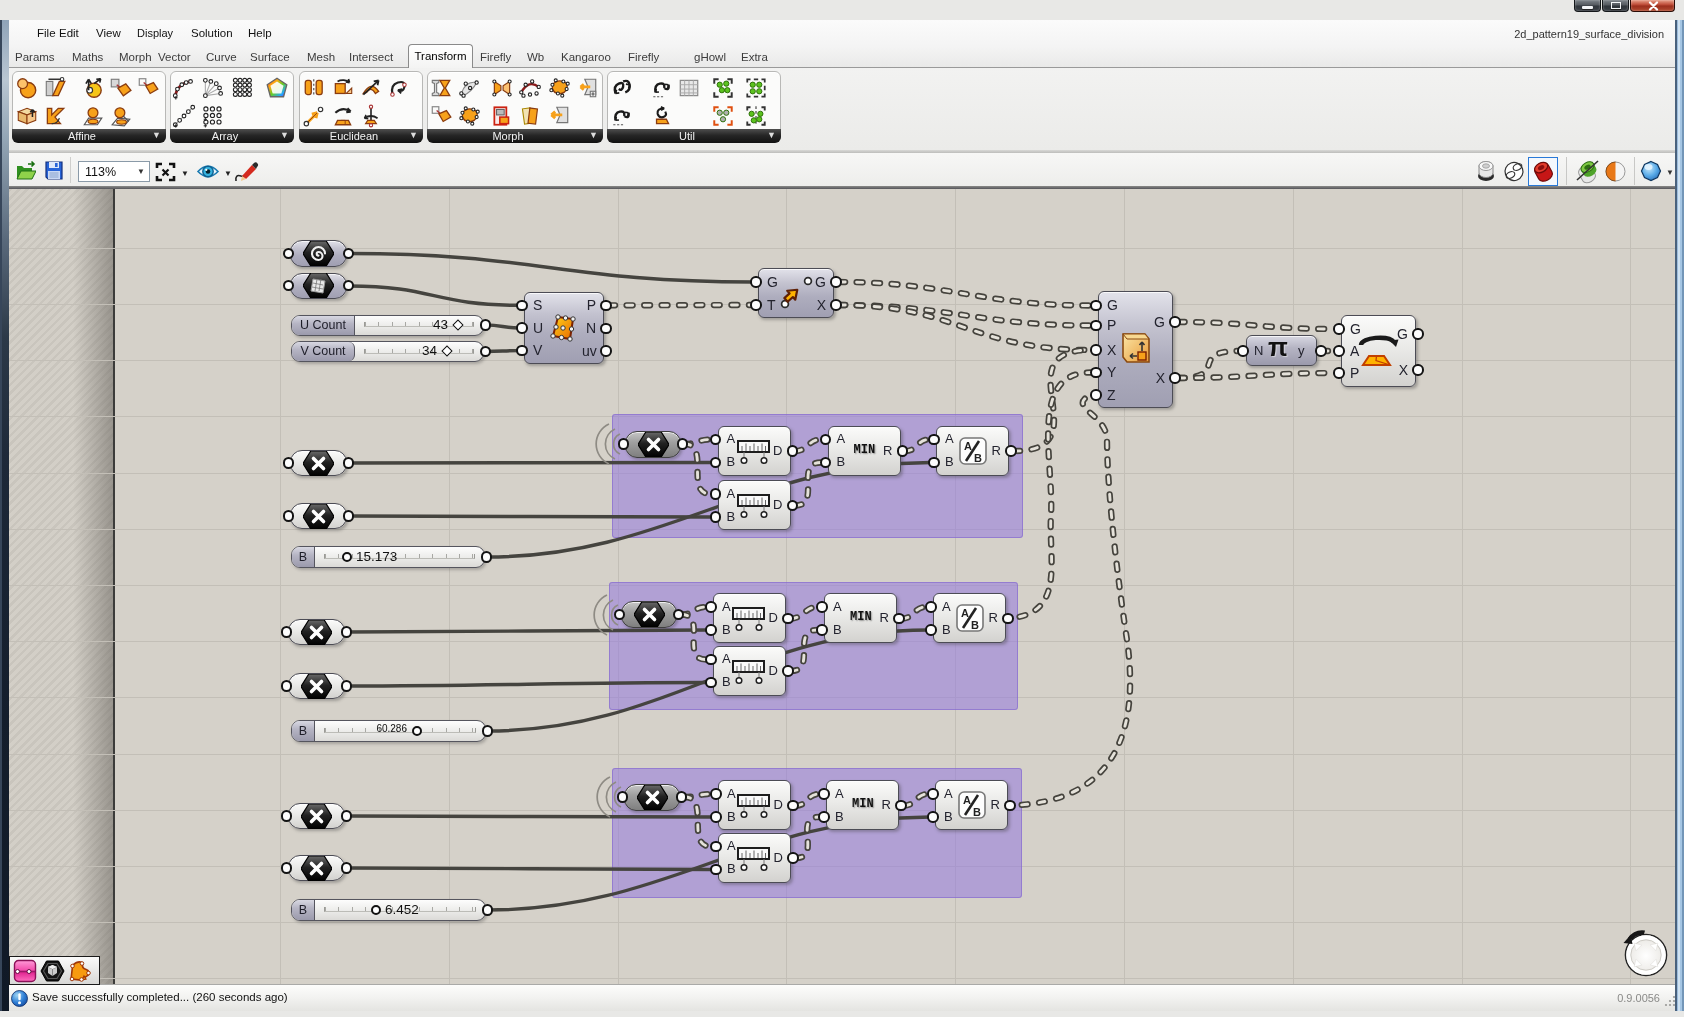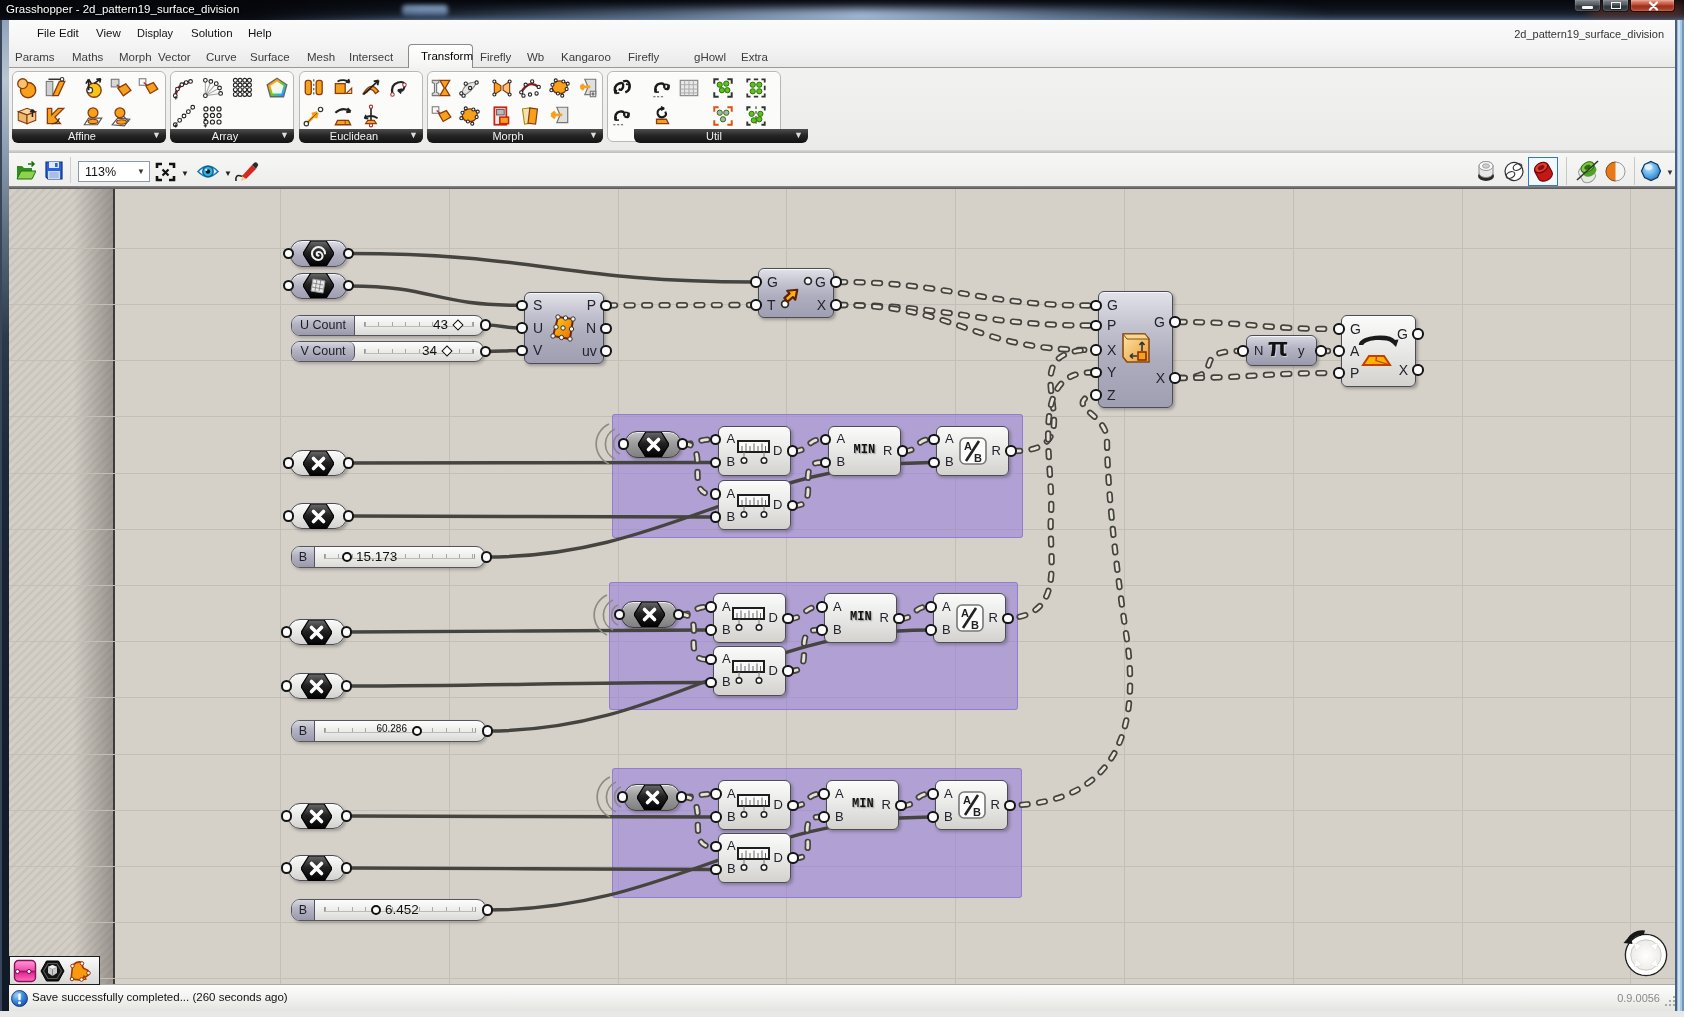--- a/index.html
+++ b/index.html
@@ -1,21 +1,13 @@
 <!DOCTYPE html>
 <html><head><meta charset="utf-8"><style>html,body{margin:0;padding:0;} body{width:1684px;height:1017px;overflow:hidden;font-family:"Liberation Sans",sans-serif;}div,svg{position:absolute;}</style></head><body>
 <div style="position:relative;width:1684px;height:1017px;background:#e8e8e6;">
-    <div style="position:absolute;left:0;top:0;width:1684px;height:20px;background:
-linear-gradient(180deg,#06080d 0%,#0e131b 45%,#1a222e 70%,#2e3c50 88%,#4a5f7a 100%);overflow:hidden;">
-<div style="position:absolute;left:430px;top:8px;width:900px;height:16px;filter:blur(4px);background:linear-gradient(90deg,rgba(140,170,205,0) 0%,rgba(150,180,215,.45) 25%,rgba(185,210,240,.85) 48%,rgba(150,180,215,.5) 70%,rgba(140,170,205,0) 100%);"></div>
-<div style="position:absolute;left:402px;top:5px;width:46px;height:11px;border-radius:4px;filter:blur(2px);background:linear-gradient(180deg,#8aa6c6,#4a6488);"></div>
-<div style="position:absolute;left:1590px;top:2px;width:94px;height:16px;filter:blur(5px);background:rgba(150,60,35,.4);"></div>
-<div style="position:absolute;left:0px;top:0px;width:420px;height:20px;background:linear-gradient(90deg,rgba(5,6,10,.9) 60%,rgba(5,6,10,0));"></div>
-<div style="position:absolute;left:6px;top:2.5px;font-size:11.5px;color:#fff;text-shadow:0 1px 2px #000, 1px 0 2px #000;">Grasshopper - 2d_pattern19_surface_division</div>
-</div>
     <div style="position:absolute;left:1574px;top:0px;width:27px;height:12px;box-sizing:border-box;background:linear-gradient(180deg,#7c8288 0%,#53585e 48%,#31363c 52%,#3a3f45 100%);border:1px solid #14171a;border-top:none;border-radius:0 0 4px 4px;box-shadow:inset 0 0 2px rgba(255,255,255,.45);">
 <div style="position:absolute;left:7px;top:5.5px;width:11px;height:3.5px;background:#f4f6f8;border-radius:1px;box-shadow:0 1px 1px #222;"></div>
     </div>
     <div style="position:absolute;left:1602px;top:0px;width:27px;height:12px;box-sizing:border-box;background:linear-gradient(180deg,#7c8288 0%,#53585e 48%,#31363c 52%,#3a3f45 100%);border:1px solid #14171a;border-top:none;border-radius:0 0 4px 4px;box-shadow:inset 0 0 2px rgba(255,255,255,.45);">
 <div style="position:absolute;left:8px;top:1.5px;width:10px;height:7px;border:1.6px solid #f4f6f8;box-sizing:border-box;background:transparent;box-shadow:0 1px 1px #222;"></div>
     </div>
     <div style="position:absolute;left:1630px;top:0px;width:45px;height:12px;box-sizing:border-box;background:linear-gradient(180deg,#e8a08a 0%,#c1513c 40%,#9c2f1d 55%,#b04a30 100%);border:1px solid #2a0c06;border-top:none;border-radius:0 0 4px 4px;box-shadow:inset 0 0 2px rgba(255,255,255,.5);">
 <svg style="position:absolute;left:17px;top:1px;" width="11" height="10" viewBox="0 0 11 10">
         <path d="M2,1.5 L9,8.5 M9,1.5 L2,8.5" stroke="#fff" stroke-width="2.2" stroke-linecap="round"></path>
       </svg>
@@ -41,21 +33,21 @@
     <div style="position:absolute;left:307px;top:51px;font-size:11.5px;color:#3c3c3c;">Mesh</div>
     <div style="position:absolute;left:349px;top:51px;font-size:11.5px;color:#3c3c3c;">Intersect</div>
     <div style="position:absolute;left:480px;top:51px;font-size:11.5px;color:#3c3c3c;">Firefly</div>
     <div style="position:absolute;left:527px;top:51px;font-size:11.5px;color:#3c3c3c;">Wb</div>
     <div style="position:absolute;left:561px;top:51px;font-size:11.5px;color:#3c3c3c;">Kangaroo</div>
     <div style="position:absolute;left:628px;top:51px;font-size:11.5px;color:#3c3c3c;">Firefly</div>
     <div style="position:absolute;left:694px;top:51px;font-size:11.5px;color:#3c3c3c;">gHowl</div>
     <div style="position:absolute;left:741px;top:51px;font-size:11.5px;color:#3c3c3c;">Extra</div>
     <div style="position:absolute;left:9px;top:67px;width:1666px;height:1px;background:#9a9a9a;"></div>
     <div style="position:absolute;left:408px;top:44px;width:65px;height:24px;box-sizing:border-box;background:linear-gradient(180deg,#ffffff,#f4f4f3);border:1px solid #8a8a8a;border-bottom:none;border-radius:4px 4px 0 0;"></div>
-    <div style="position:absolute;left:408px;top:50px;width:65px;text-align:right;font-size:11.5px;color:#000;">Transform</div>
+    <div style="position:absolute;left:408px;top:50px;width:65px;text-align:center;font-size:11.5px;color:#000;">Transform</div>
     <div style="position:absolute;left:9px;top:68px;width:1666px;height:82px;background:linear-gradient(180deg,#f2f2f1,#ebebe9);"></div>
     <div style="position:absolute;left:12px;top:71px;width:154px;height:71px;box-sizing:border-box;background:#fbfbfa;border:1px solid #b8b8b6;border-radius:6px;box-shadow:inset 0 1px 0 #fff;"></div>
     <div style="position:absolute;left:12px;top:129px;width:154px;height:13.5px;box-sizing:border-box;background:linear-gradient(180deg,#4e4e4e,#262626 45%,#111);border-radius:0 0 6px 6px;">
       <div style="position:absolute;left:0;right:14px;top:0.5px;text-align:center;font-size:11px;color:#f2f2f2;">Affine</div>
       <div style="position:absolute;right:5px;top:1px;font-size:9px;color:#ddd;">▼</div>
     </div>
     <div style="position:absolute;left:170px;top:71px;width:124px;height:71px;box-sizing:border-box;background:#fbfbfa;border:1px solid #b8b8b6;border-radius:6px;box-shadow:inset 0 1px 0 #fff;"></div>
     <div style="position:absolute;left:170px;top:129px;width:124px;height:13.5px;box-sizing:border-box;background:linear-gradient(180deg,#4e4e4e,#262626 45%,#111);border-radius:0 0 6px 6px;">
       <div style="position:absolute;left:0;right:14px;top:0.5px;text-align:center;font-size:11px;color:#f2f2f2;">Array</div>
       <div style="position:absolute;right:5px;top:1px;font-size:9px;color:#ddd;">▼</div>
@@ -64,21 +56,21 @@
     <div style="position:absolute;left:299px;top:129px;width:124px;height:13.5px;box-sizing:border-box;background:linear-gradient(180deg,#4e4e4e,#262626 45%,#111);border-radius:0 0 6px 6px;">
       <div style="position:absolute;left:0;right:14px;top:0.5px;text-align:center;font-size:11px;color:#f2f2f2;">Euclidean</div>
       <div style="position:absolute;right:5px;top:1px;font-size:9px;color:#ddd;">▼</div>
     </div>
     <div style="position:absolute;left:427px;top:71px;width:176px;height:71px;box-sizing:border-box;background:#fbfbfa;border:1px solid #b8b8b6;border-radius:6px;box-shadow:inset 0 1px 0 #fff;"></div>
     <div style="position:absolute;left:427px;top:129px;width:176px;height:13.5px;box-sizing:border-box;background:linear-gradient(180deg,#4e4e4e,#262626 45%,#111);border-radius:0 0 6px 6px;">
       <div style="position:absolute;left:0;right:14px;top:0.5px;text-align:center;font-size:11px;color:#f2f2f2;">Morph</div>
       <div style="position:absolute;right:5px;top:1px;font-size:9px;color:#ddd;">▼</div>
     </div>
     <div style="position:absolute;left:607px;top:71px;width:174px;height:71px;box-sizing:border-box;background:#fbfbfa;border:1px solid #b8b8b6;border-radius:6px;box-shadow:inset 0 1px 0 #fff;"></div>
-    <div style="position:absolute;left:634px;top:129px;width:174px;height:13.5px;box-sizing:border-box;background:linear-gradient(180deg,#4e4e4e,#262626 45%,#111);border-radius:0 0 6px 6px;">
+    <div style="position:absolute;left:607px;top:129px;width:174px;height:13.5px;box-sizing:border-box;background:linear-gradient(180deg,#4e4e4e,#262626 45%,#111);border-radius:0 0 6px 6px;">
       <div style="position:absolute;left:0;right:14px;top:0.5px;text-align:center;font-size:11px;color:#f2f2f2;">Util</div>
       <div style="position:absolute;right:5px;top:1px;font-size:9px;color:#ddd;">▼</div>
     </div>
     <svg style="position:absolute;left:15px;top:76px;" width="24" height="24" viewBox="0 0 22 22">
       <circle cx="12" cy="13" r="7" fill="#f7a11a" stroke="#8a3c10" stroke-width="1.3"></circle>
       <circle cx="7" cy="7" r="4.5" fill="#fcc26a" stroke="#8a3c10" stroke-width="1.2"></circle>
     </svg>
     <svg style="position:absolute;left:43px;top:76px;" width="24" height="24" viewBox="0 0 22 22">
       <rect x="3" y="5" width="6" height="13" fill="#cfcfcf" stroke="#777" stroke-width="1"></rect>
       <path d="M9,18 L15,5 L20,5 L14,18 Z" fill="#f7a11a" stroke="#8a3c10" stroke-width="1.2"></path>

